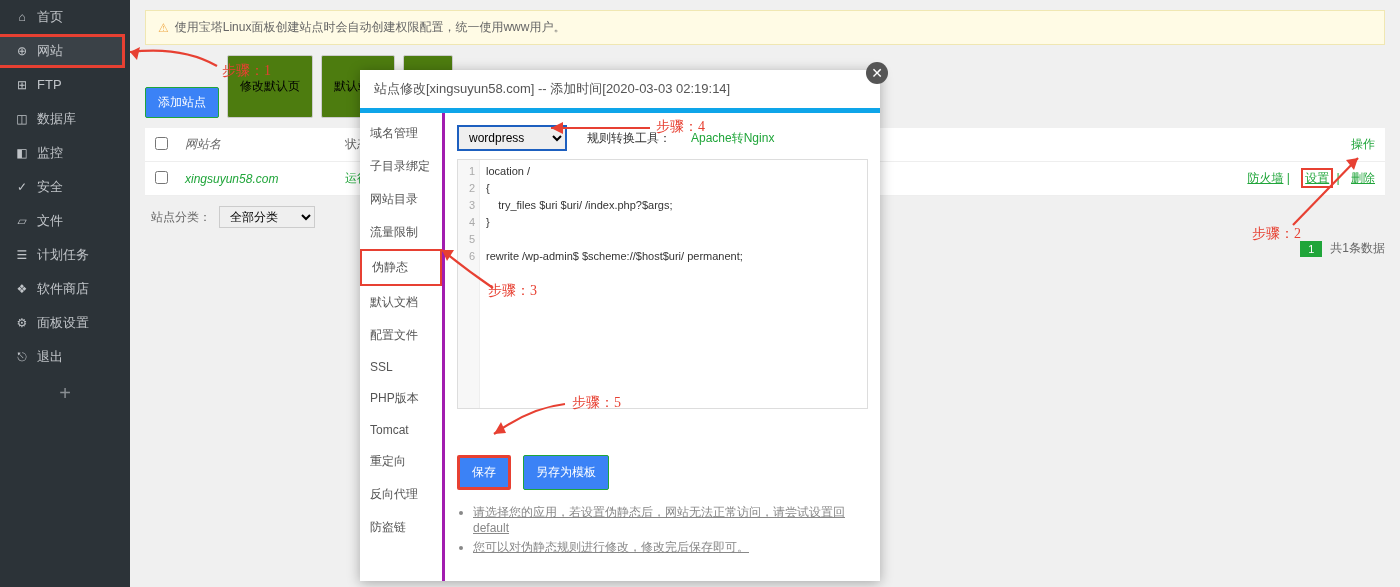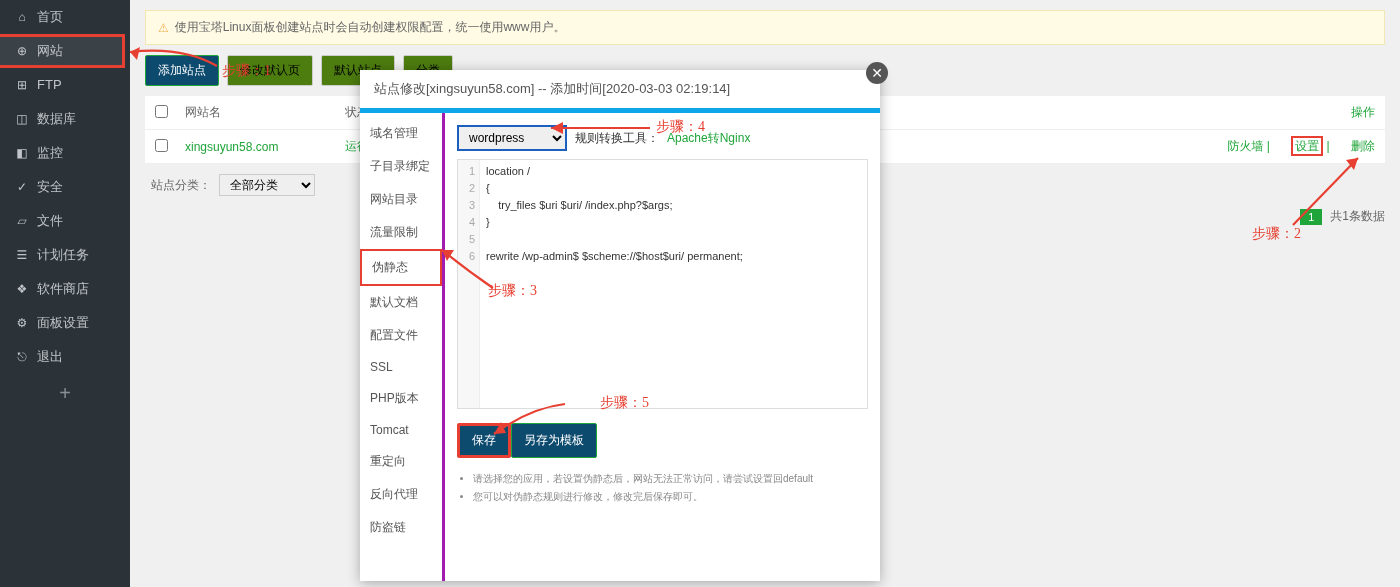--- a/index.html
+++ b/index.html
@@ -10,58 +10,58 @@
 .sidebar-item.active { background: #3a4147; border: 3px solid #e74032; border-left: none; width: 125px; margin-left: 0; padding-left: 15px; }
 .sidebar-item .icon { width: 14px; height: 14px; display: inline-flex; align-items: center; justify-content: center; font-size: 12px; }
 .sidebar-add { text-align: center; font-size: 20px; padding: 8px 0; cursor: pointer; color: #8a8f94; }
 
 .main { position: absolute; left: 130px; top: 0; right: 0; height: 587px; padding: 10px 15px; }
 .notice-bar { background: #fffbe5; border: 1px solid #f0e7b2; padding: 8px 12px; font-size: 12px; color: #666; display: flex; align-items: center; gap: 6px; margin-bottom: 10px; }
 .notice-bar .warn-icon { color: #f0ad4e; }
 
 .toolbar { display: flex; gap: 8px; margin-bottom: 10px; }
 .btn { padding: 6px 12px; font-size: 12px; border: 1px solid #ccc; background: #4d7c0f; cursor: pointer; border-radius: 2px; }
-.btn-green { background: #0c4a6e; color: #fff; border-color: #20a53a; }
+.btn-green { background: #3b82f6; color: #fff; border-color: #20a53a; margin-top: 32px; }
 
 .table-wrap { background: #fff; }
 .table-head, .table-row { display: flex; align-items: center; padding: 8px 10px; border-bottom: 1px solid #eee; font-size: 12px; }
 .table-head { color: #666; }
 .col-chk { width: 30px; }
-.col-name { width: 160px; }
+.col-name { width: 160px; font-style: italic; }
 .col-status { width: 80px; }
 .col-ops { flex: 1; text-align: right; color: #20a53a; }
-.col-ops span { margin-left: 18px; cursor: pointer; }
+.col-ops span { margin-left: 8px; cursor: pointer; text-decoration: underline; }
 .table-row .site-link { color: #20a53a; }
 
 .filter-row { margin-top: 6px; font-size: 12px; color: #666; display: flex; align-items: center; gap: 8px; padding: 4px 6px; }
 .filter-row select { font-size: 12px; padding: 2px 20px 2px 6px; border: 1px solid #ccc; }
 
 .pager { margin-top: 8px; display: flex; justify-content: flex-end; align-items: center; gap: 8px; font-size: 12px; color: #666; }
 .pager .badge { background: #20a53a; color: #fff; padding: 2px 8px; font-size: 11px; }
 
 .modal-mask { position: absolute; inset: 0; display: block; }
 .modal { position: absolute; left: 360px; top: 70px; width: 520px; background: #fff; box-shadow: 0 2px 12px rgba(0,0,0,.3); }
 .modal-close { position: absolute; right: -8px; top: -8px; width: 22px; height: 22px; border-radius: 50%; background: #555; color: #fff; display: flex; align-items: center; justify-content: center; cursor: pointer; font-size: 14px; }
 .modal-title { padding: 10px 14px; font-size: 13px; color: #555; border-bottom: 5px solid #0ea5e9; }
 .modal-body { display: flex; height: 468px; }
 .modal-nav { width: 85px; border-right: 3px solid #a21caf; font-size: 12px; padding-top: 4px; }
 .modal-nav-item { padding: 8px 10px; cursor: pointer; color: #555; }
 .modal-nav-item.active { border: 2.5px solid #e74032; }
 .modal-content { flex: 1; padding: 12px; font-size: 12px; position: relative; }
 
-.rule-row { display: flex; align-items: center; gap: 8px; margin-bottom: 8px; }
+.rule-row { display: flex; align-items: center; gap: 20px; margin-bottom: 8px; }
 .rule-row select { border: 2px solid #1d5fbf; padding: 3px 24px 3px 6px; font-size: 12px; }
 .rule-row .link { color: #20a53a; }
 .code-lines { border: 1px solid #ddd; height: 250px; display: flex; font-family: monospace; font-size: 11px; }
 .line-nums { width: 22px; background: #f7f7f7; border-right: 1px solid #eee; text-align: right; padding: 3px 4px; color: #aaa; line-height: 1.55; }
 .code-text { flex: 1; padding: 3px 6px; white-space: pre; line-height: 1.55; color: #333; }
 
-.btn-row { margin-top: 14px; display: flex; gap: 0; }
+.btn-row { margin-top: 14px; display: flex; gap: 12px; }
 .btn-hi { border: 3px solid #e74032; }
-.hints { margin-top: 14px; color: #888; font-size: 10px; }
+.hints { margin-top: 14px; color: #888; font-size: 12px; text-decoration: underline; }
 .hints li { margin-bottom: 4px; list-style: disc; margin-left: 16px; }
 
 .anno { position: absolute; color: #e74032; font-size: 14px; pointer-events: none; font-family: "SimSun", serif; }
 .op-hi { border: 2px solid #e74032; padding: 1px 2px; }
 
 svg.arrow { position: absolute; pointer-events: none; }
 svg.arrow path { stroke: #e74032; stroke-width: 2.2; fill: none; }
 svg.arrow polygon { fill: #e74032; }
 </style>
 </head>
@@ -204,21 +204,21 @@
         </ul>
       </div>
     </div>
   </div>
 </div>
 
 <span class="anno" style="left:222px; top:62px;">步骤：1</span>
 <span class="anno" style="left:1252px; top:225px;">步骤：2</span>
 <span class="anno" style="left:488px; top:282px;">步骤：3</span>
 <span class="anno" style="left:656px; top:118px;">步骤：4</span>
-<span class="anno" style="left:600px; top:394px;">步骤：5</span>
+<span class="anno" style="left:572px; top:394px;">步骤：5</span>
 
 <svg class="arrow" style="left:122px; top:44px;" width="100" height="40">
     <path d="M95,22 Q60,2 8,8"></path>
     <polygon points="8,8 18,3 15,16"></polygon>
   </svg>
 <svg class="arrow" style="left:1288px; top:150px;" width="80" height="80">
     <path d="M5,75 L70,8"></path>
     <polygon points="70,8 58,10 66,20"></polygon>
   </svg>
 <svg class="arrow" style="left:438px; top:246px;" width="60" height="46">

